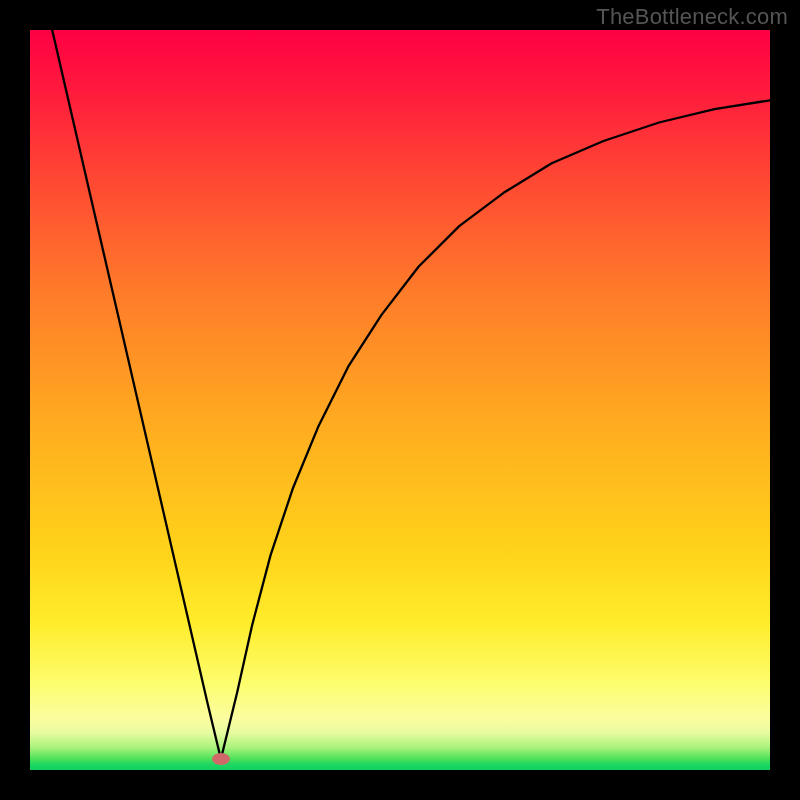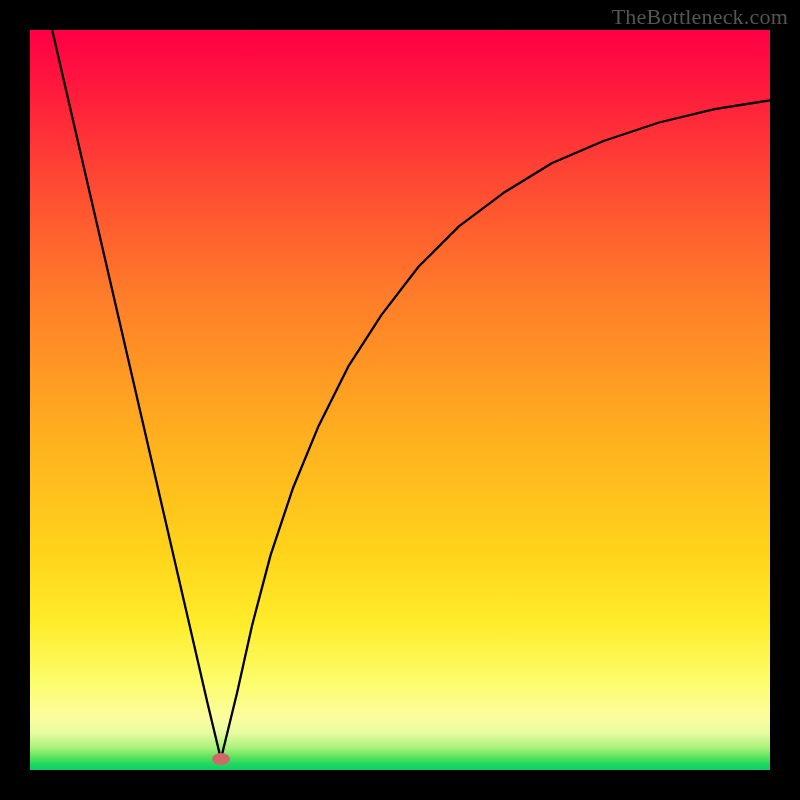--- a/index.html
+++ b/index.html
@@ -19,21 +19,20 @@
   }
   .watermark {
     position: absolute;
     top: 4px;
     right: 12px;
     color: #555;
     font-size: 22px;
     font-weight: 500;
     letter-spacing: 0.2px;
     z-index: 10;
-    font-family: Liberation Serif, serif;
   }
   .plot-area {
     position: absolute;
     left: 30px;
     top: 30px;
     width: 740px;
     height: 740px;
     overflow: hidden;
   }
   .gradient-bg {

